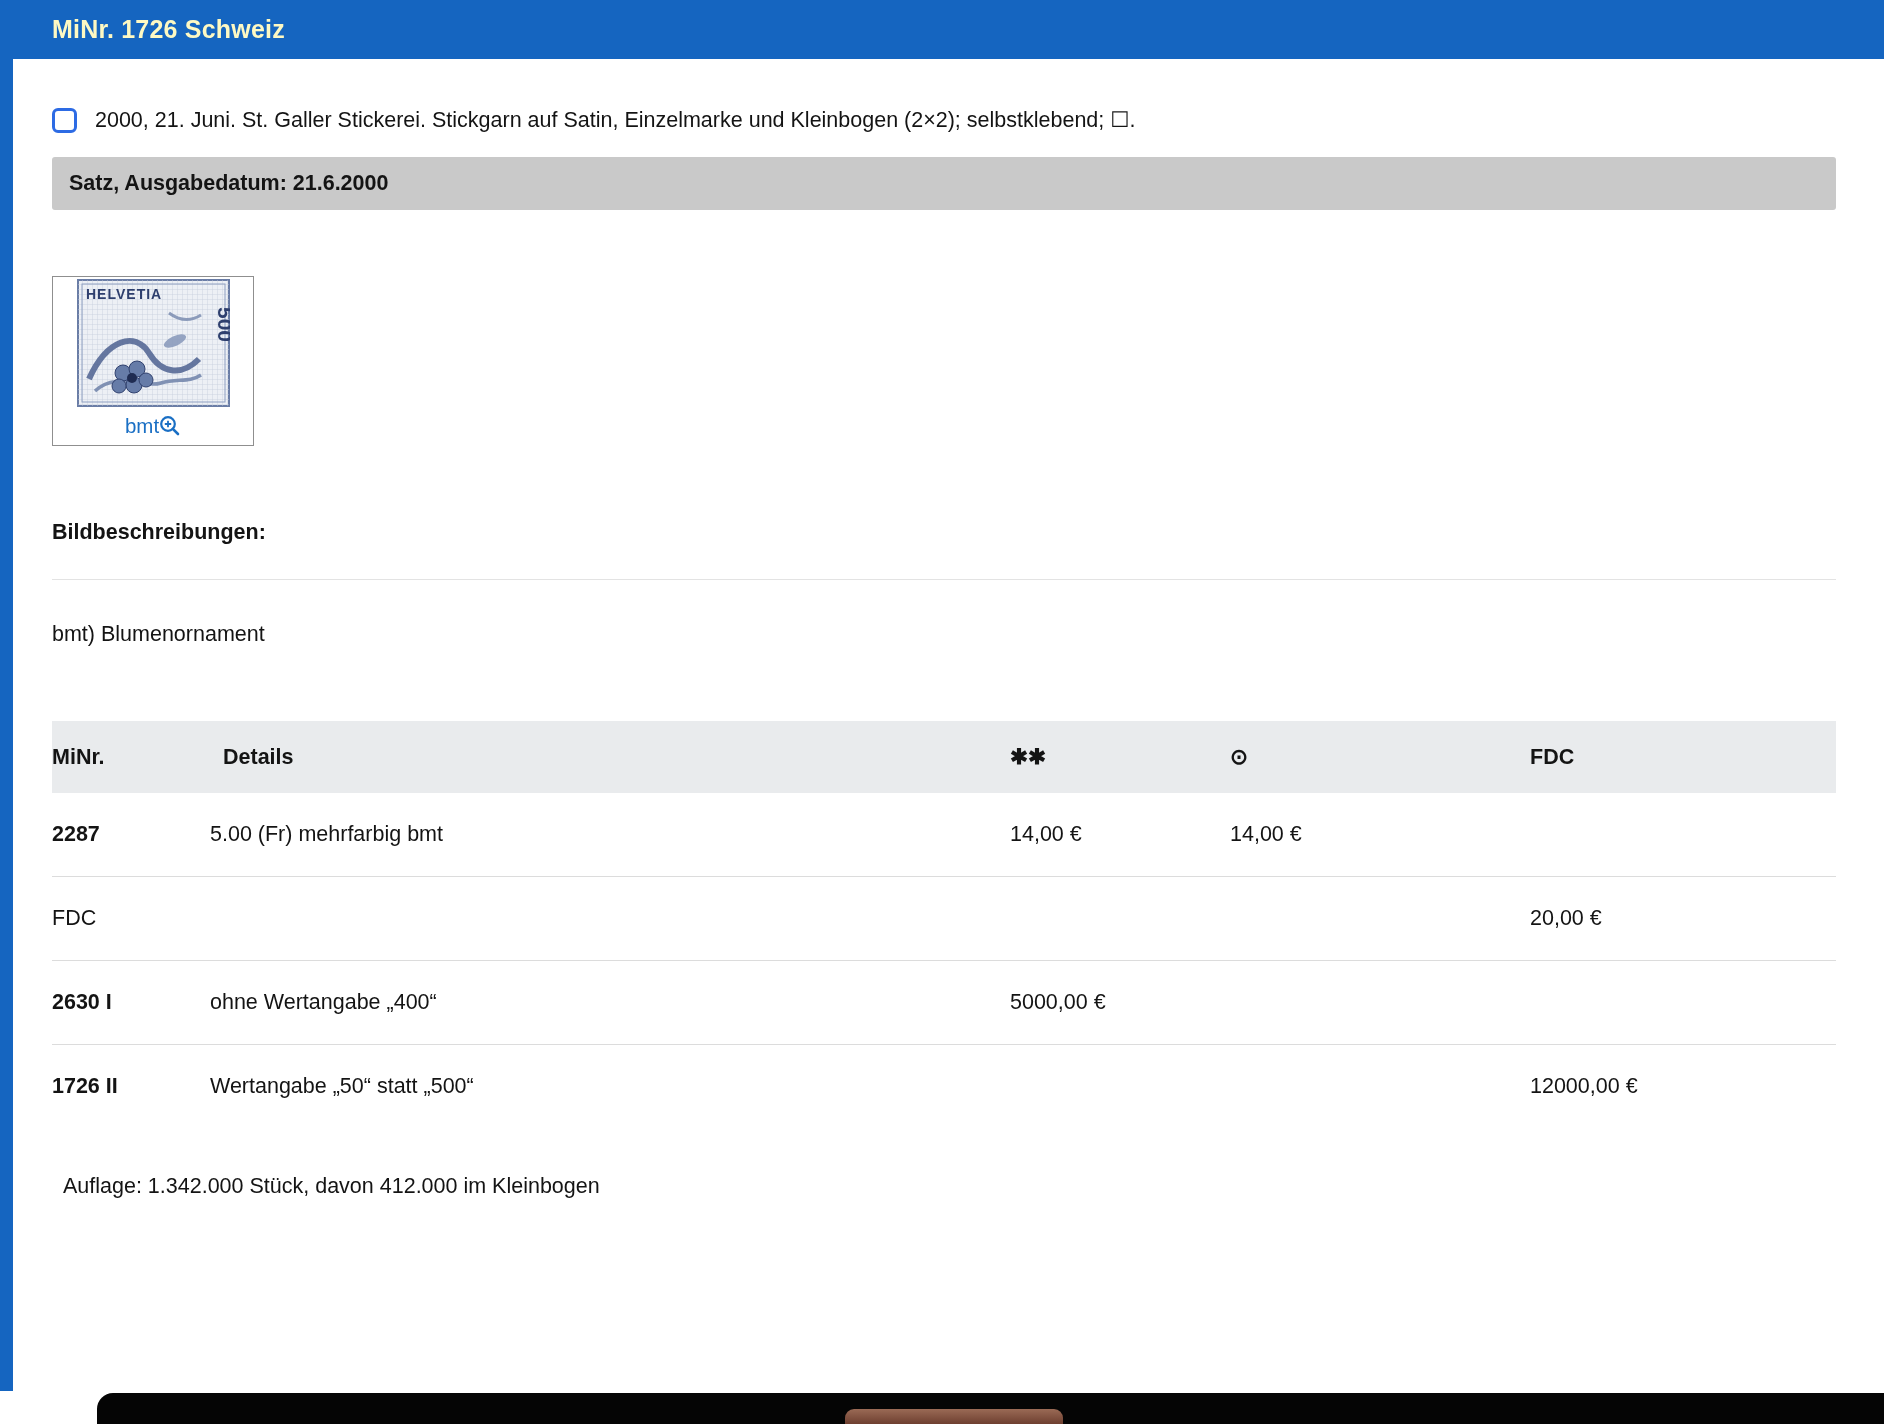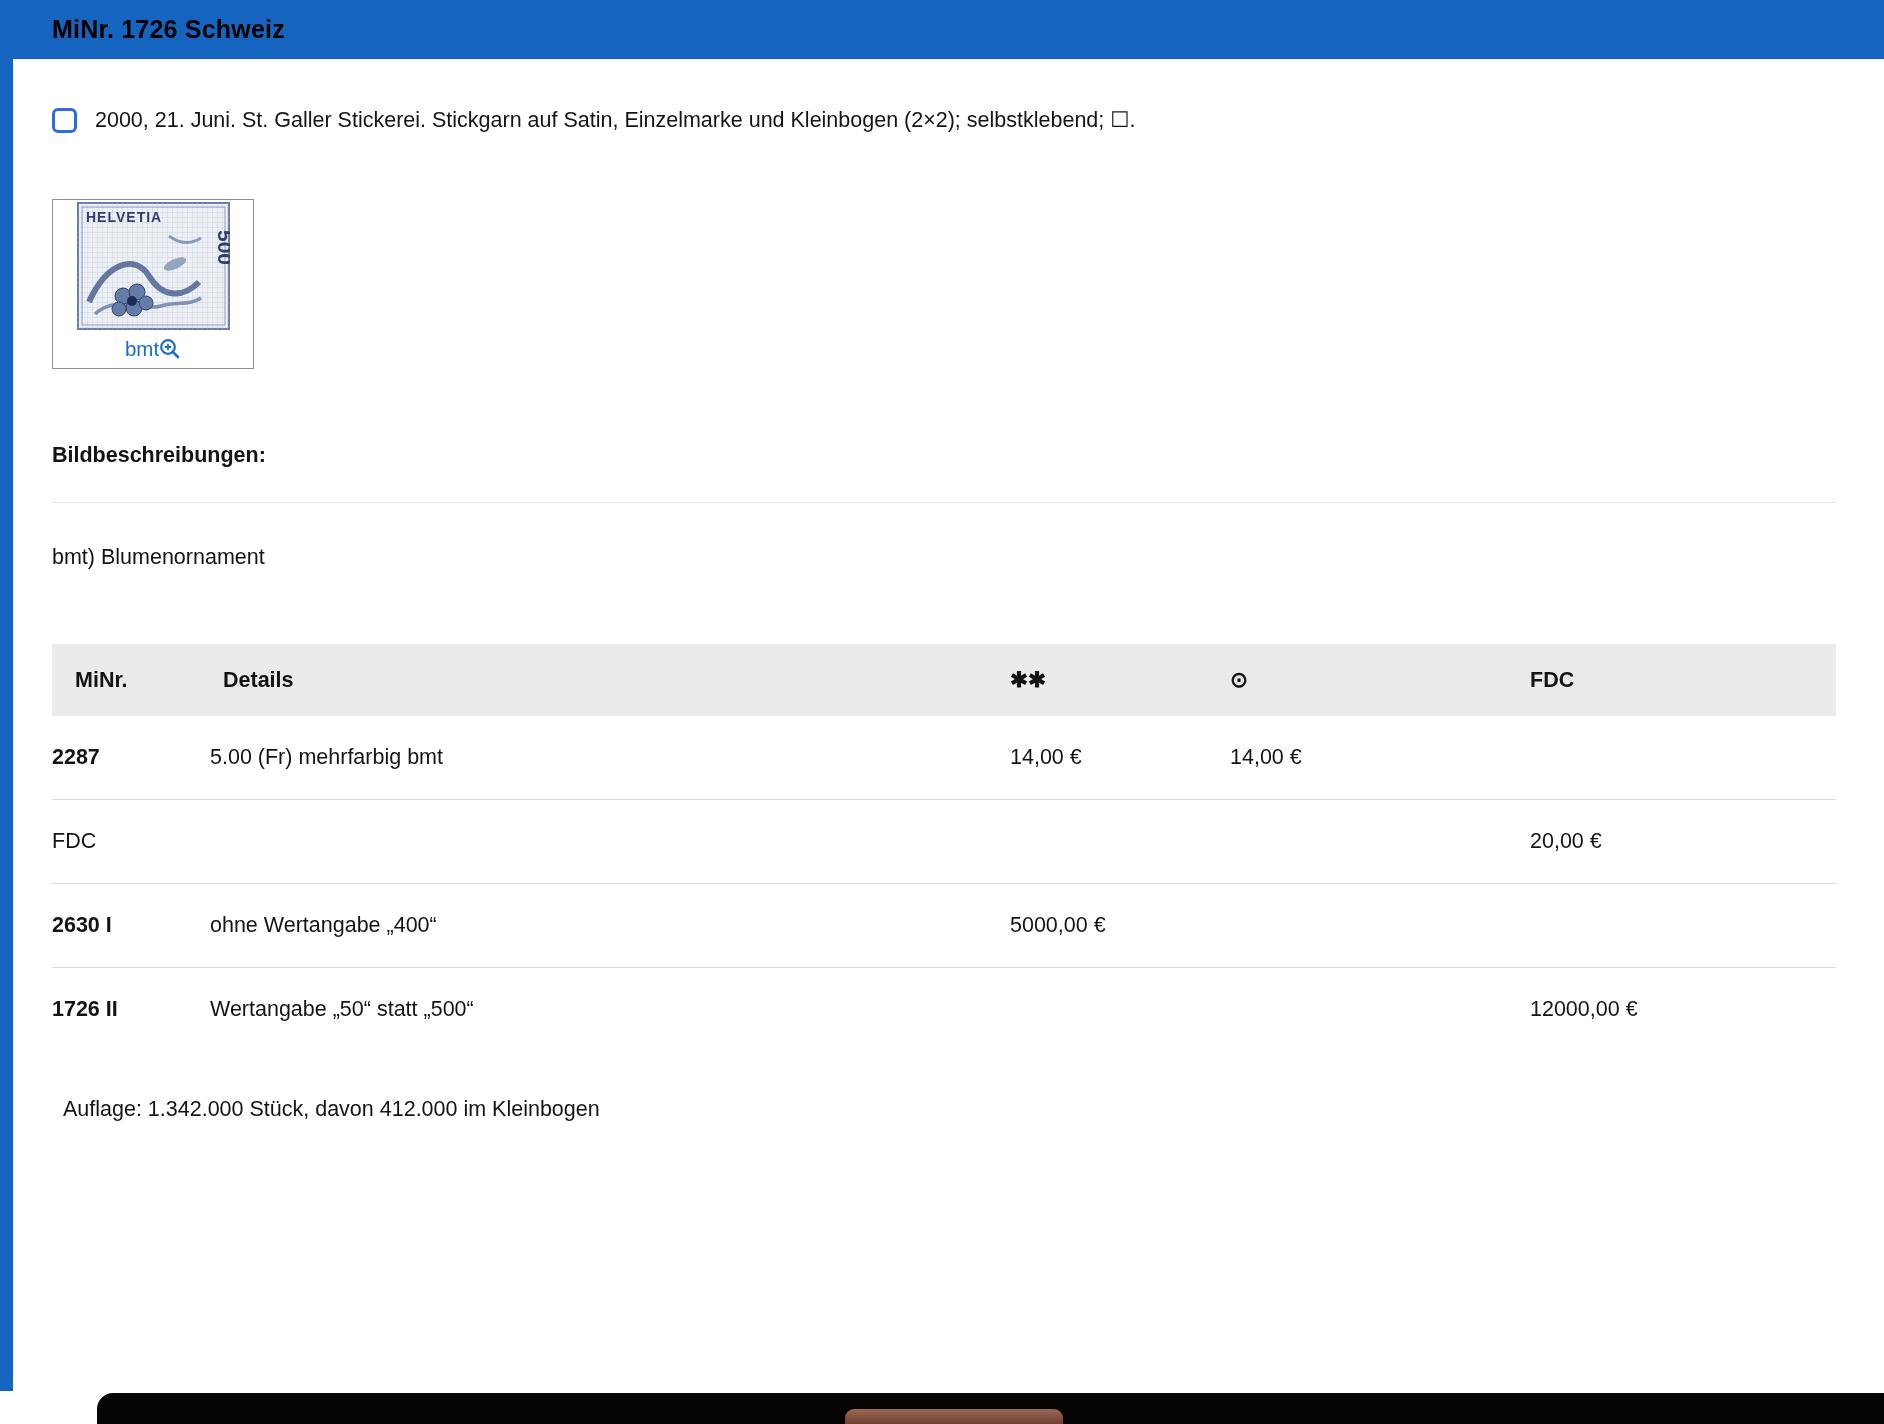--- a/index.html
+++ b/index.html
@@ -12,21 +12,21 @@
     background: #ffffff;
     overflow: hidden;
   }
   .titlebar {
     height: 59px;
     background: #1565c0;
     display: flex; align-items: center;
     padding-left: 52px;
   }
   .titlebar .title {
-    color: #000000;
+    color: #fef9c3;
     font-size: 25px;
     font-weight: 700;
     letter-spacing: .2px;
   }
   .left-stripe {
     position: absolute; left: 0; top: 59px;
     width: 13px; height: 1332px;
     background: #1565c0;
   }
   .content { padding-left: 52px; padding-right: 48px; }
@@ -73,21 +73,21 @@
     width: 1784px;
     border-collapse: collapse;
     font-size: 21.5px;
   }
   .prices thead th {
     background: #e9ebed;
     font-weight: 700;
     text-align: left;
     padding: 23px 0;
   }
-  .prices th.minr-h { padding-left: 23px; }
+  .prices th.minr-h { }
   .prices th.details-h { padding-left: 13px; }
   .num { padding-right: 22px; }
   .prices tbody td { border-top: 1px solid #dcdcdc; padding: 29px 0; }
   .prices tbody tr:first-child td { border-top: 0; }
   td.minr-cell { padding-left: 11px; }
   td.details-cell { padding-left: 13px; }
   .b { font-weight: 700; }
   .i { font-style: italic; }
 
   .auflage { margin-top: 46px; font-size: 21.5px; padding-left: 11px; }
@@ -115,20 +115,21 @@
   </div>
   <div class="left-stripe"></div>
 
   <div class="content">
 
     <div class="intro-row">
       <div class="checkbox" role="checkbox" aria-checked="false"></div>
       <span class="intro-text">2000, 21. Juni. St. Galler Stickerei. Stickgarn auf Satin, Einzelmarke und Kleinbogen (2×2); selbstklebend; ☐.</span>
     </div>
 
+    <div class="satz-bar">Satz, Ausgabedatum: 21.6.2000</div>
 
     <div class="stamp-card">
       <svg class="stamp-img" width="153" height="128" viewBox="0 0 153 128">
         <defs>
           <pattern id="mesh" width="5" height="5" patternUnits="userSpaceOnUse">
             <path d="M0 0H5M0 0V5" stroke="#c6cedd" stroke-width="0.8" fill="none"></path>
           </pattern>
         </defs>
         <rect x="1" y="1" width="151" height="126" fill="#edf0f5" stroke="#6a7da6" stroke-width="2"></rect>
         <rect x="1" y="1" width="151" height="126" fill="url(#mesh)"></rect>

